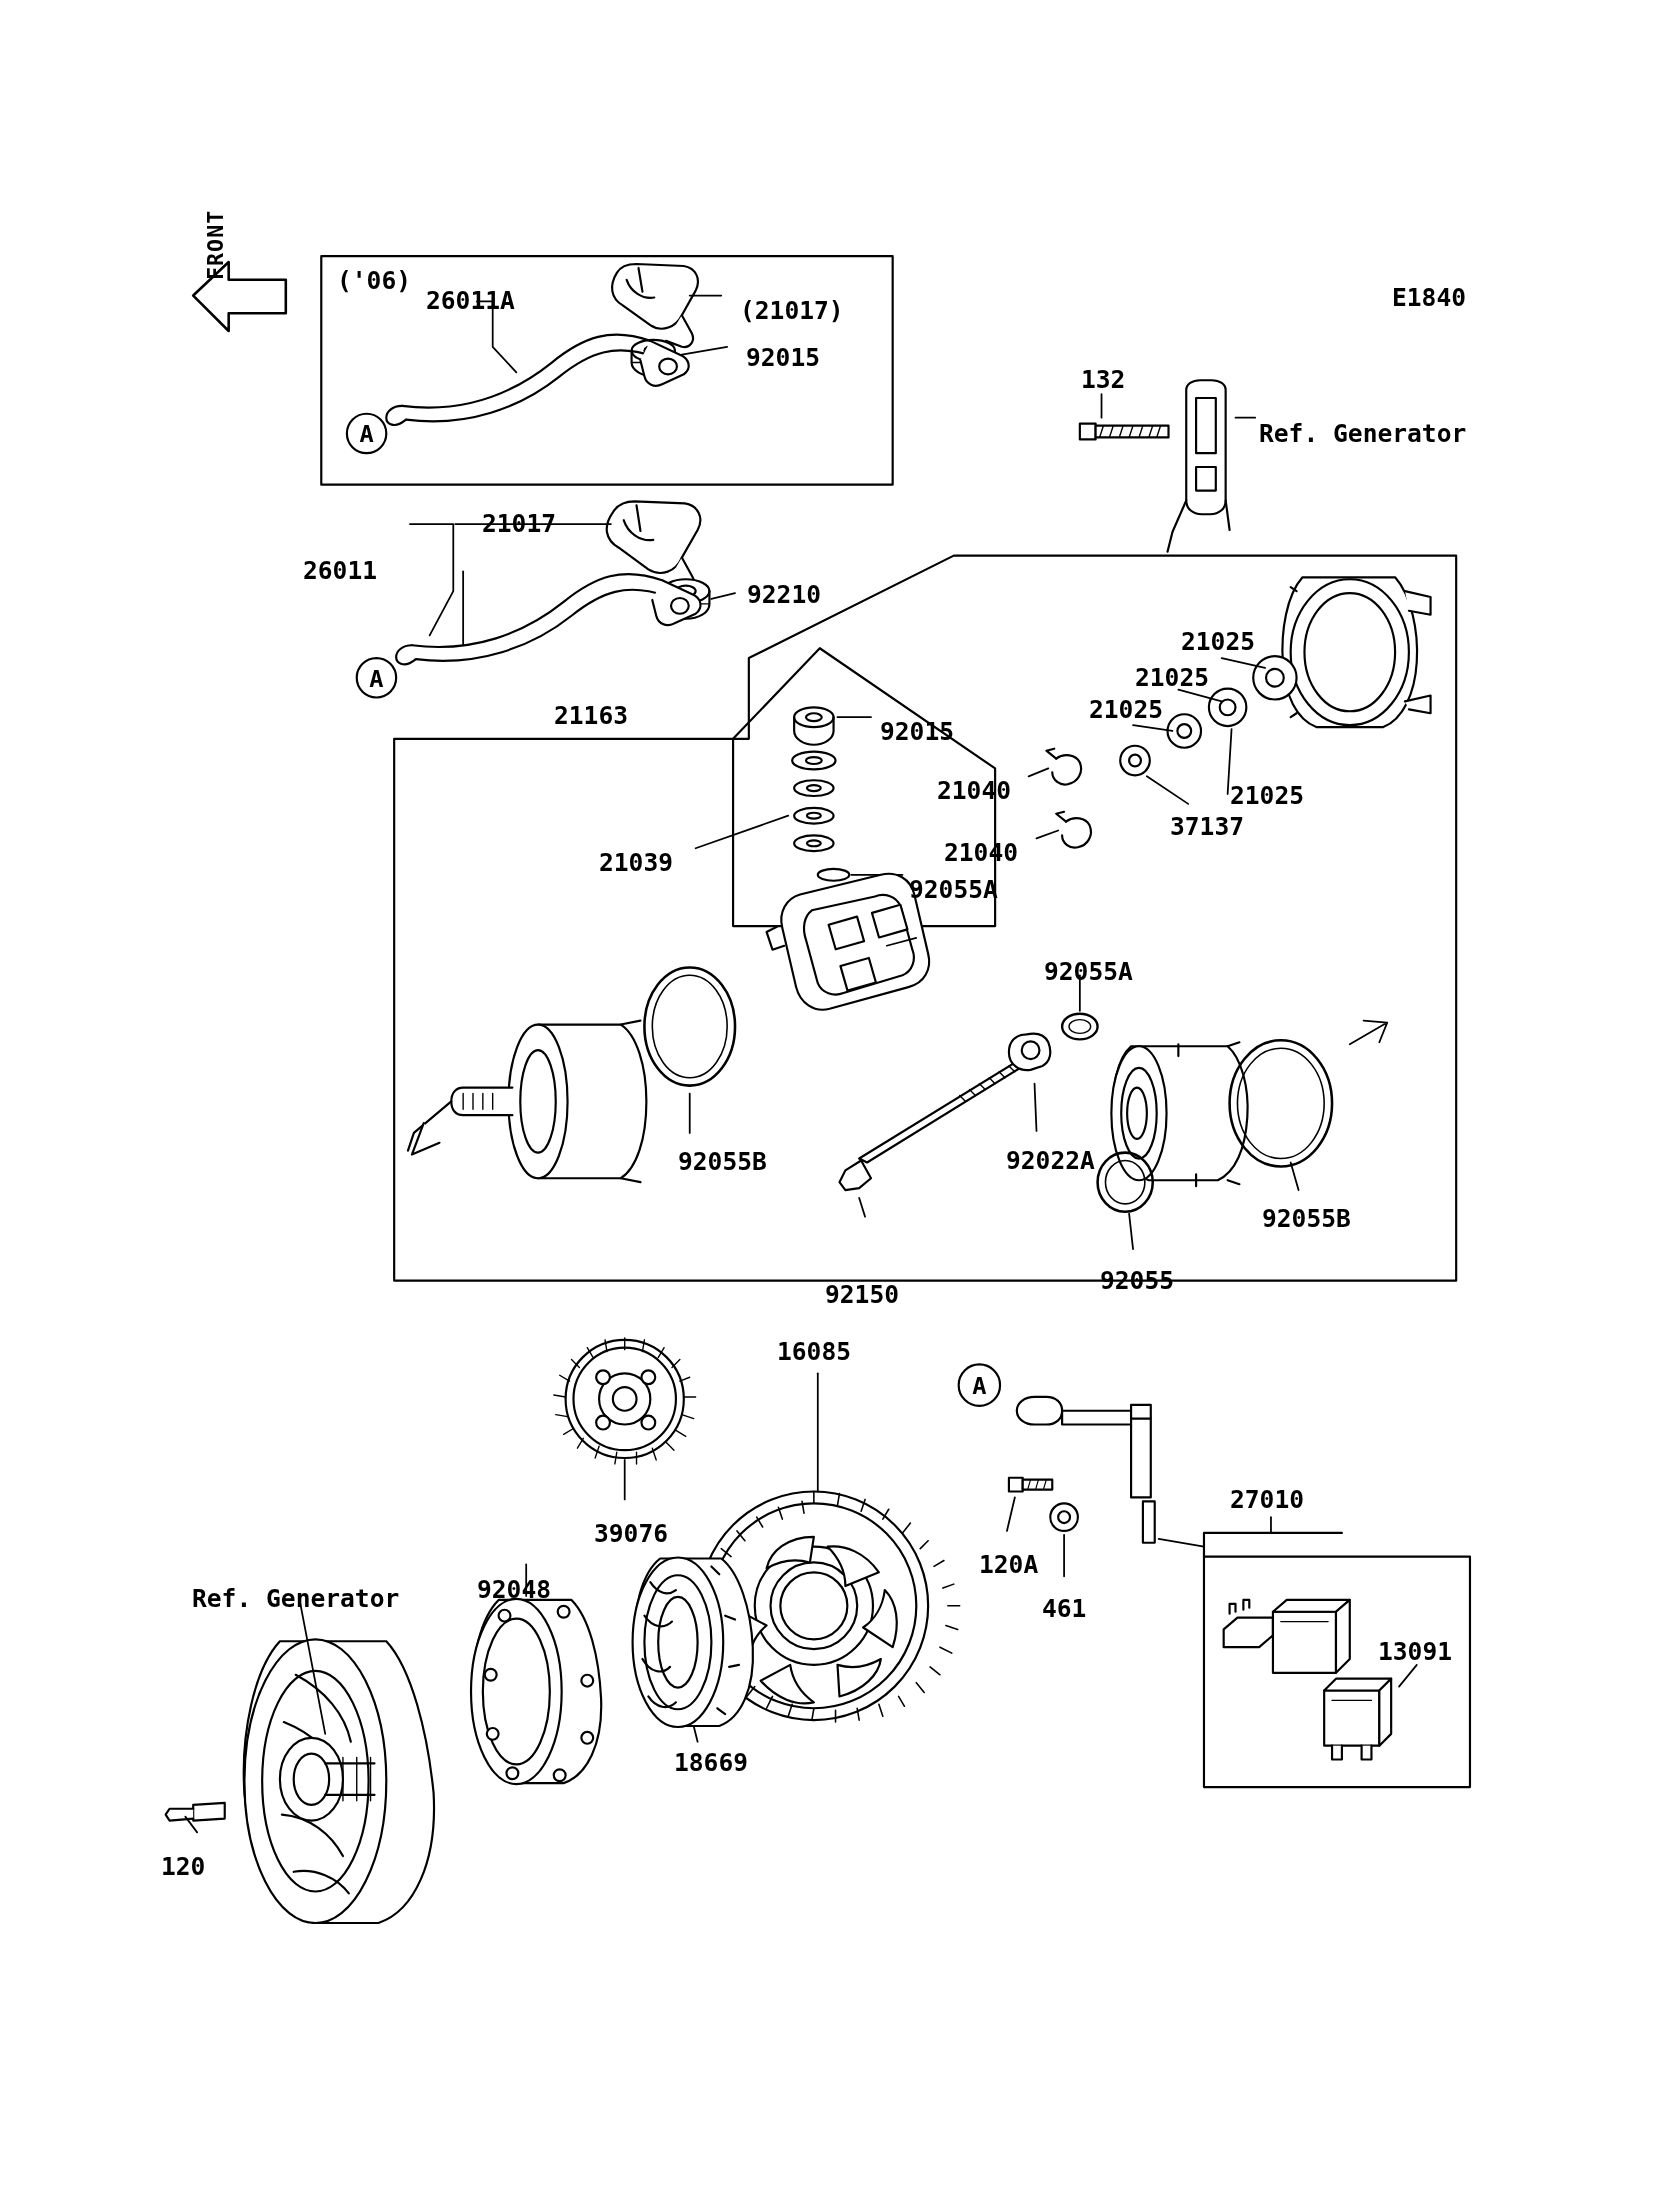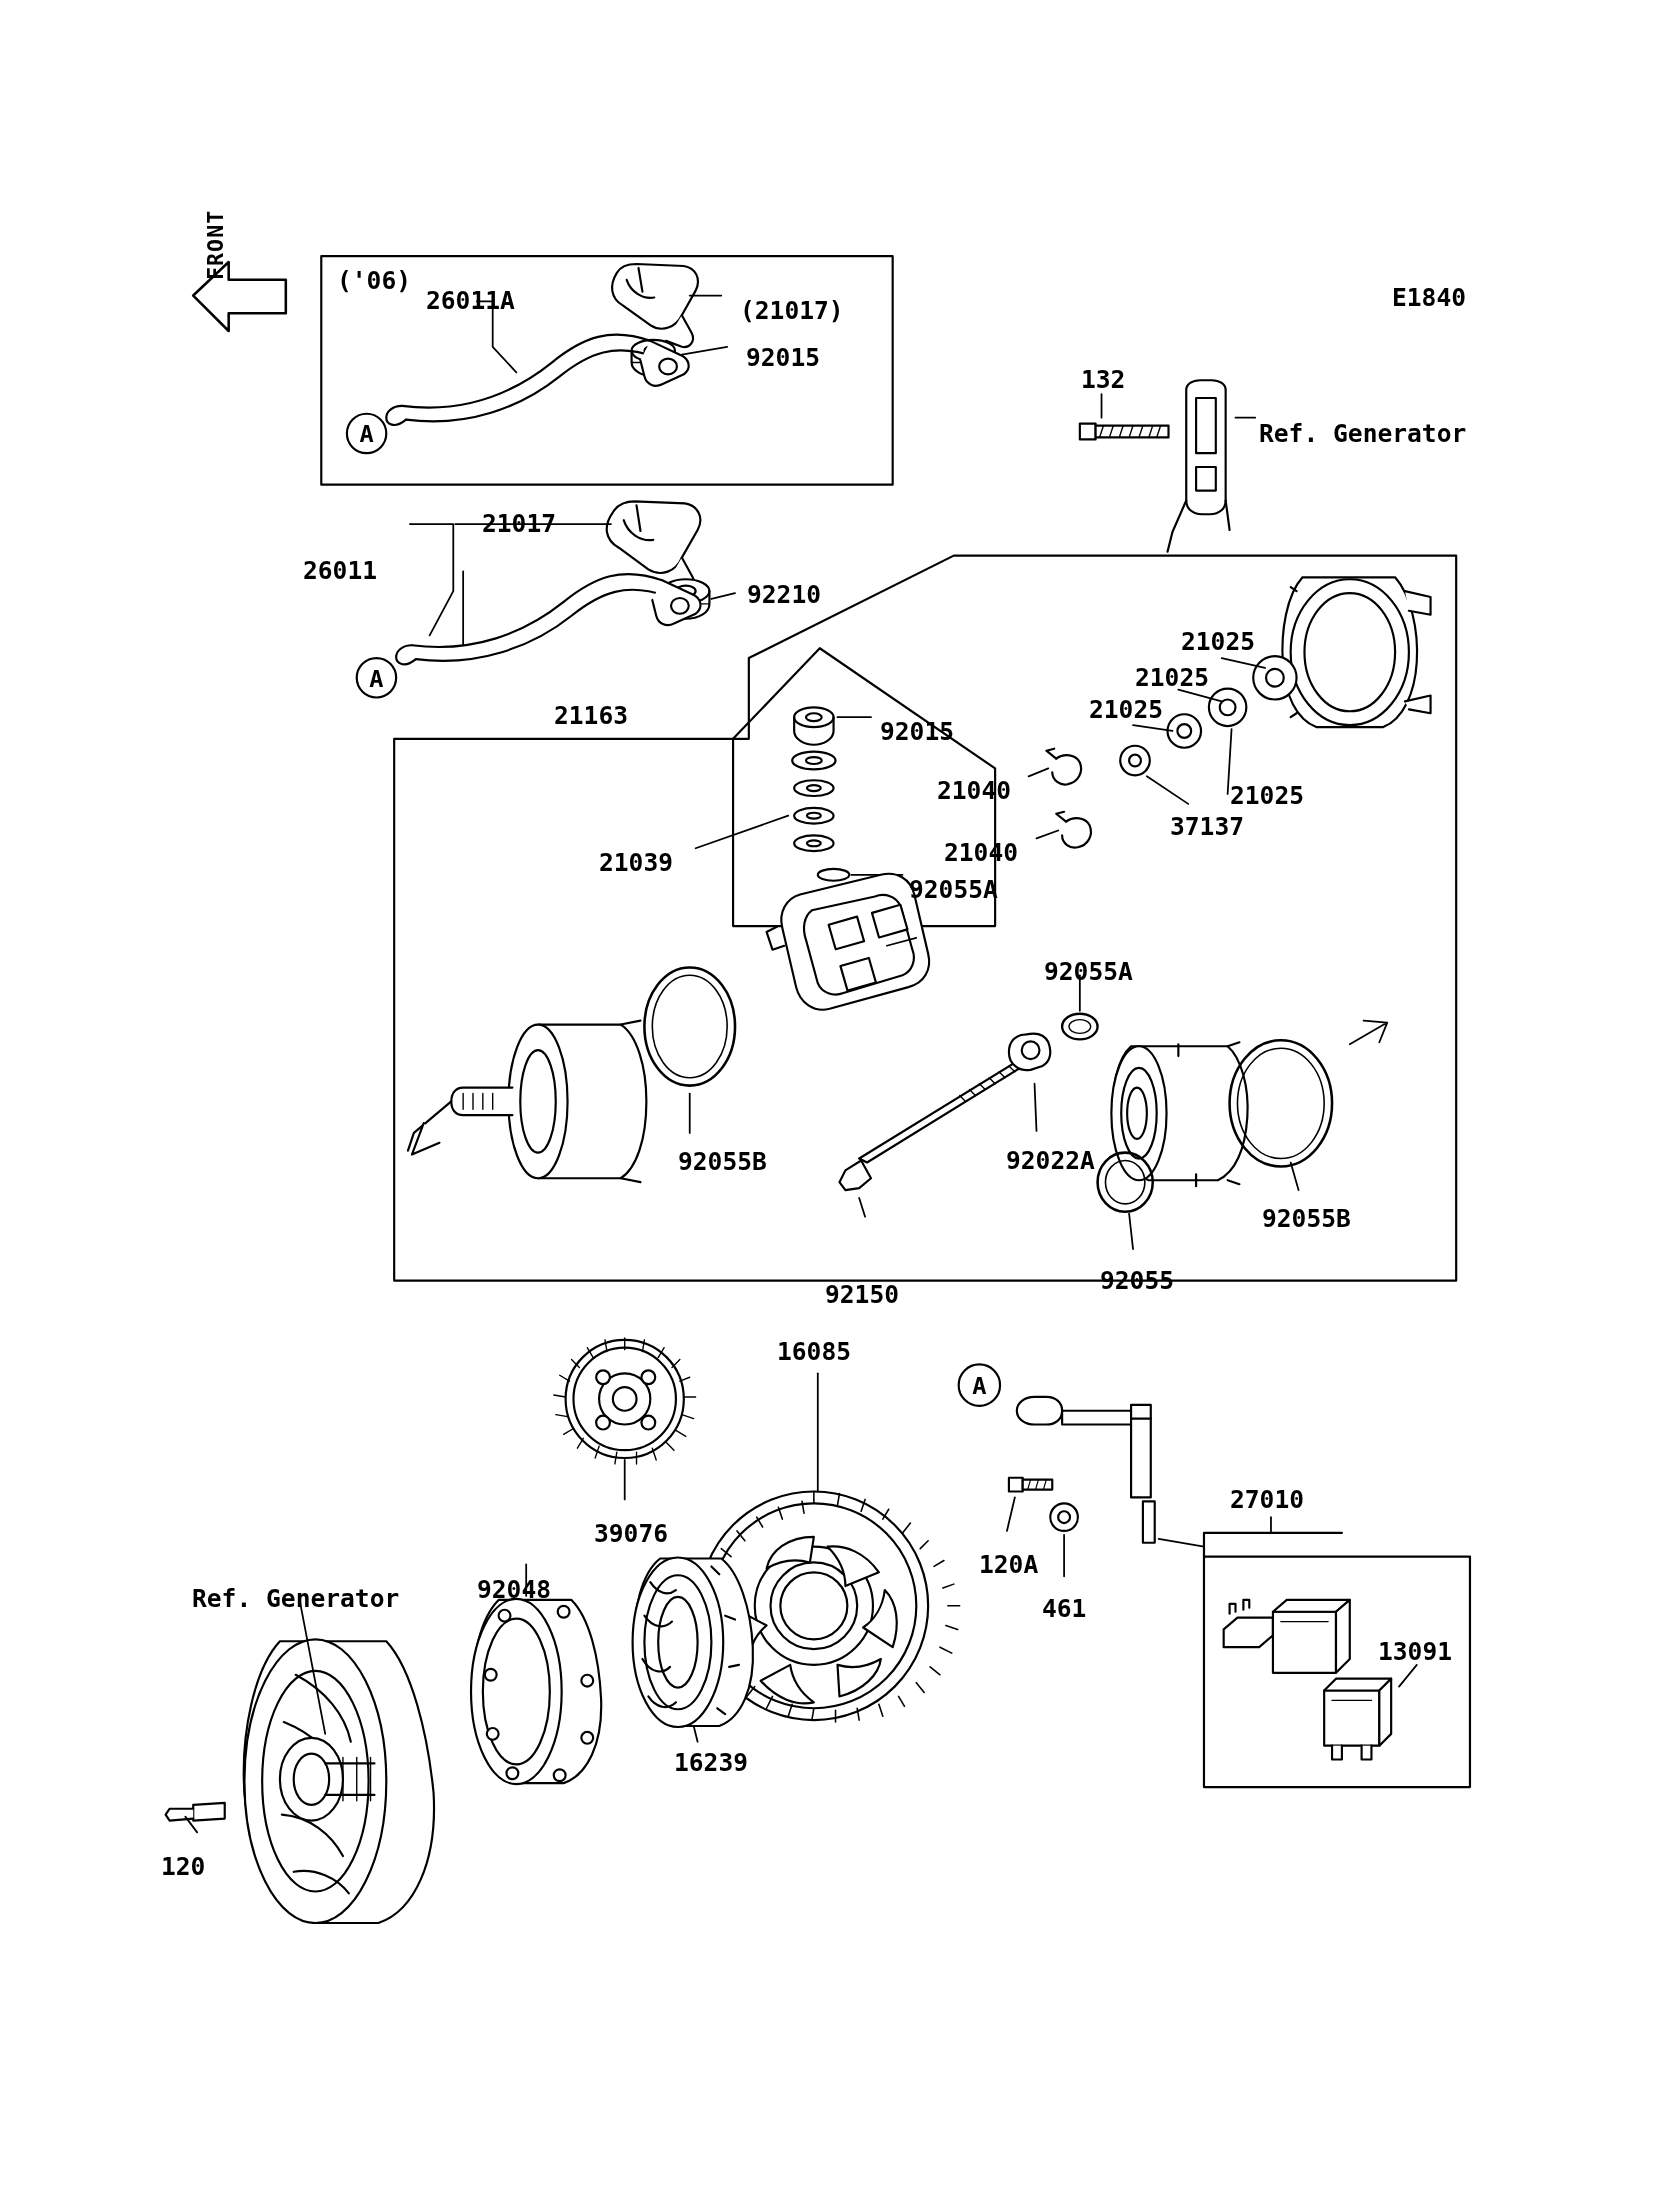--- a/index.html
+++ b/index.html
@@ -412,17 +412,17 @@
   <div class="lbl" style="left:1262px; top:1204px;">92055B</div>
   <div class="lbl" style="left:825px; top:1239px;margin-top:41px;">92150</div>
   <div class="lbl" style="left:1100px; top:1266px;">92055</div>
   <div class="lbl" style="left:777px; top:1337px;">16085</div>
   <div class="lbl" style="left:594px; top:1519px;">39076</div>
   <div class="lbl" style="left:477px; top:1539px;margin-top:36px;">92048</div>
   <div class="lbl" style="left:1230px; top:1485px;">27010</div>
   <div class="lbl" style="left:979px; top:1550px;">120A</div>
   <div class="lbl" style="left:1042px; top:1594px;">461</div>
   <div class="lbl" style="left:1378px; top:1637px;">13091</div>
-  <div class="lbl" style="left:674px; top:1748px;">16239</div>
+  <div class="lbl" style="left:674px; top:1748px;">18669</div>
   <div class="lbl" style="left:161px; top:1852px;">120</div>
 
 </div>
 
 
 </body></html>

